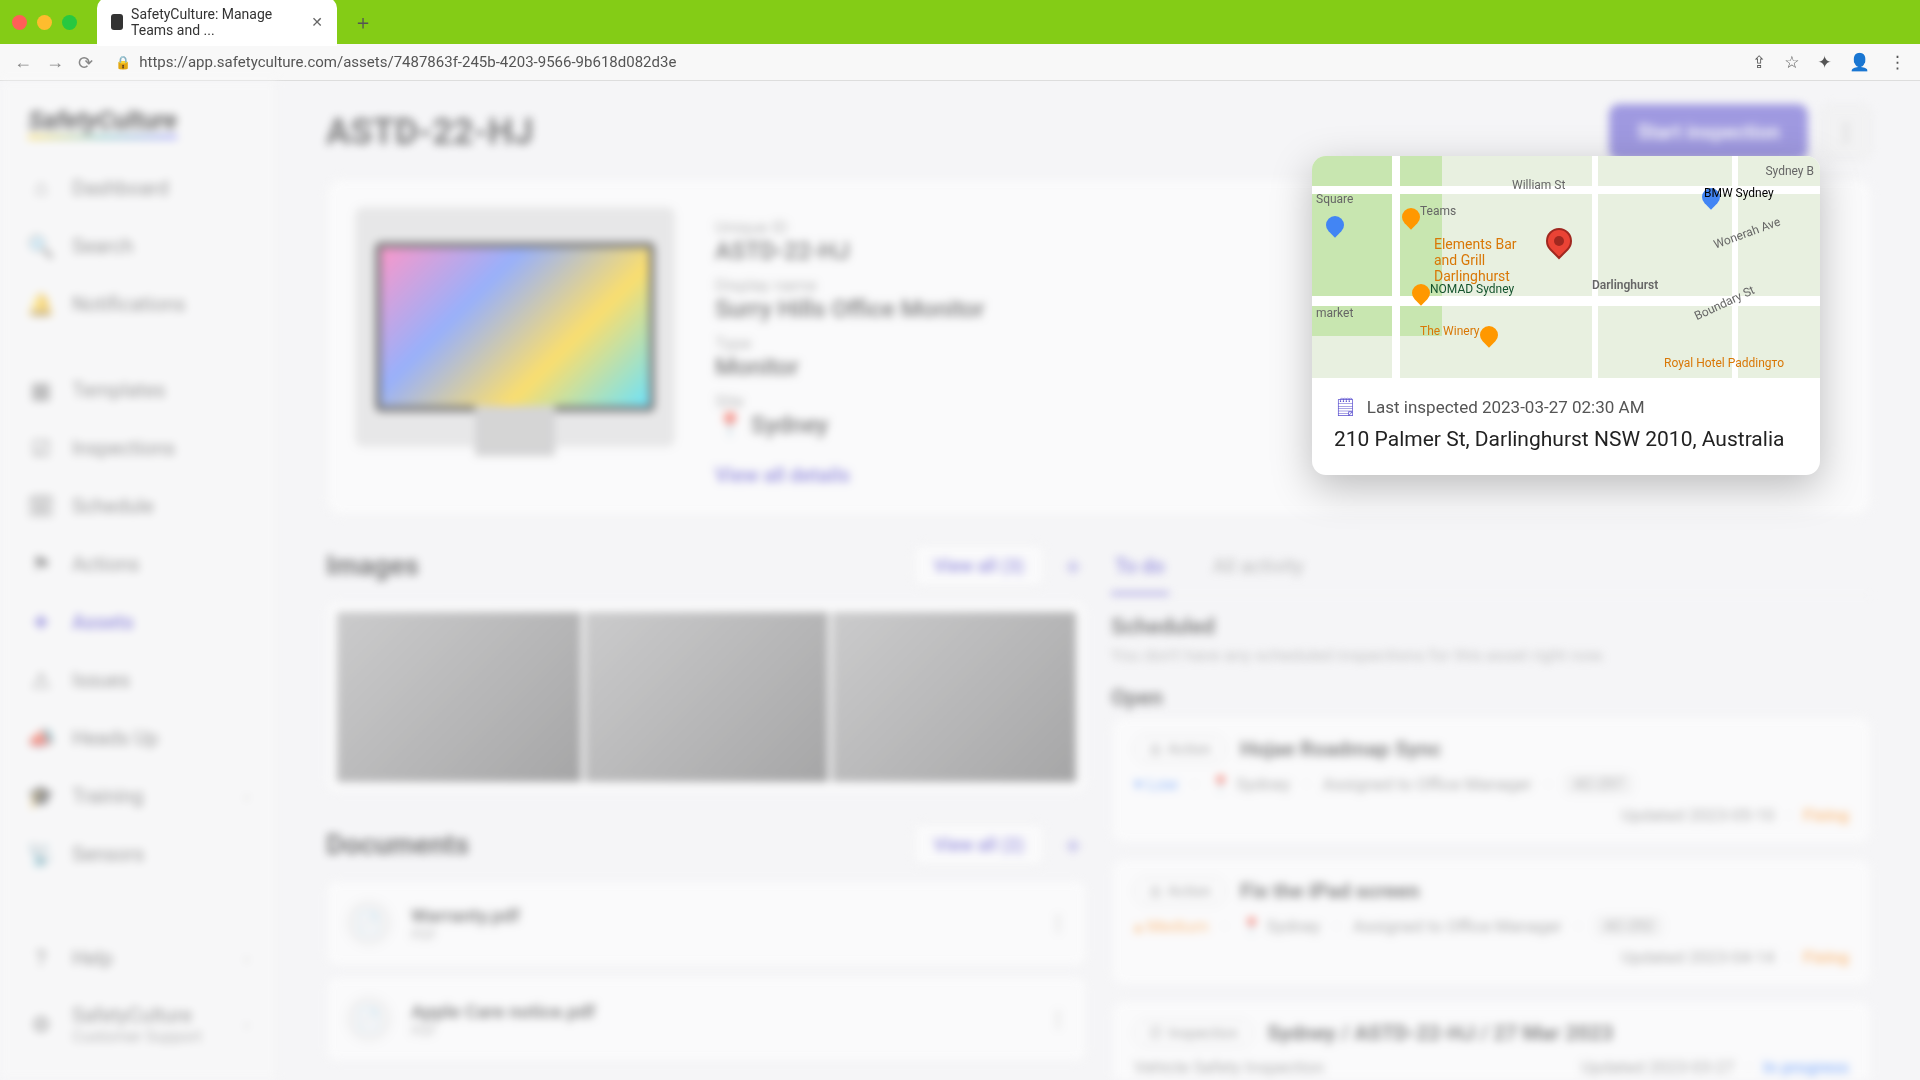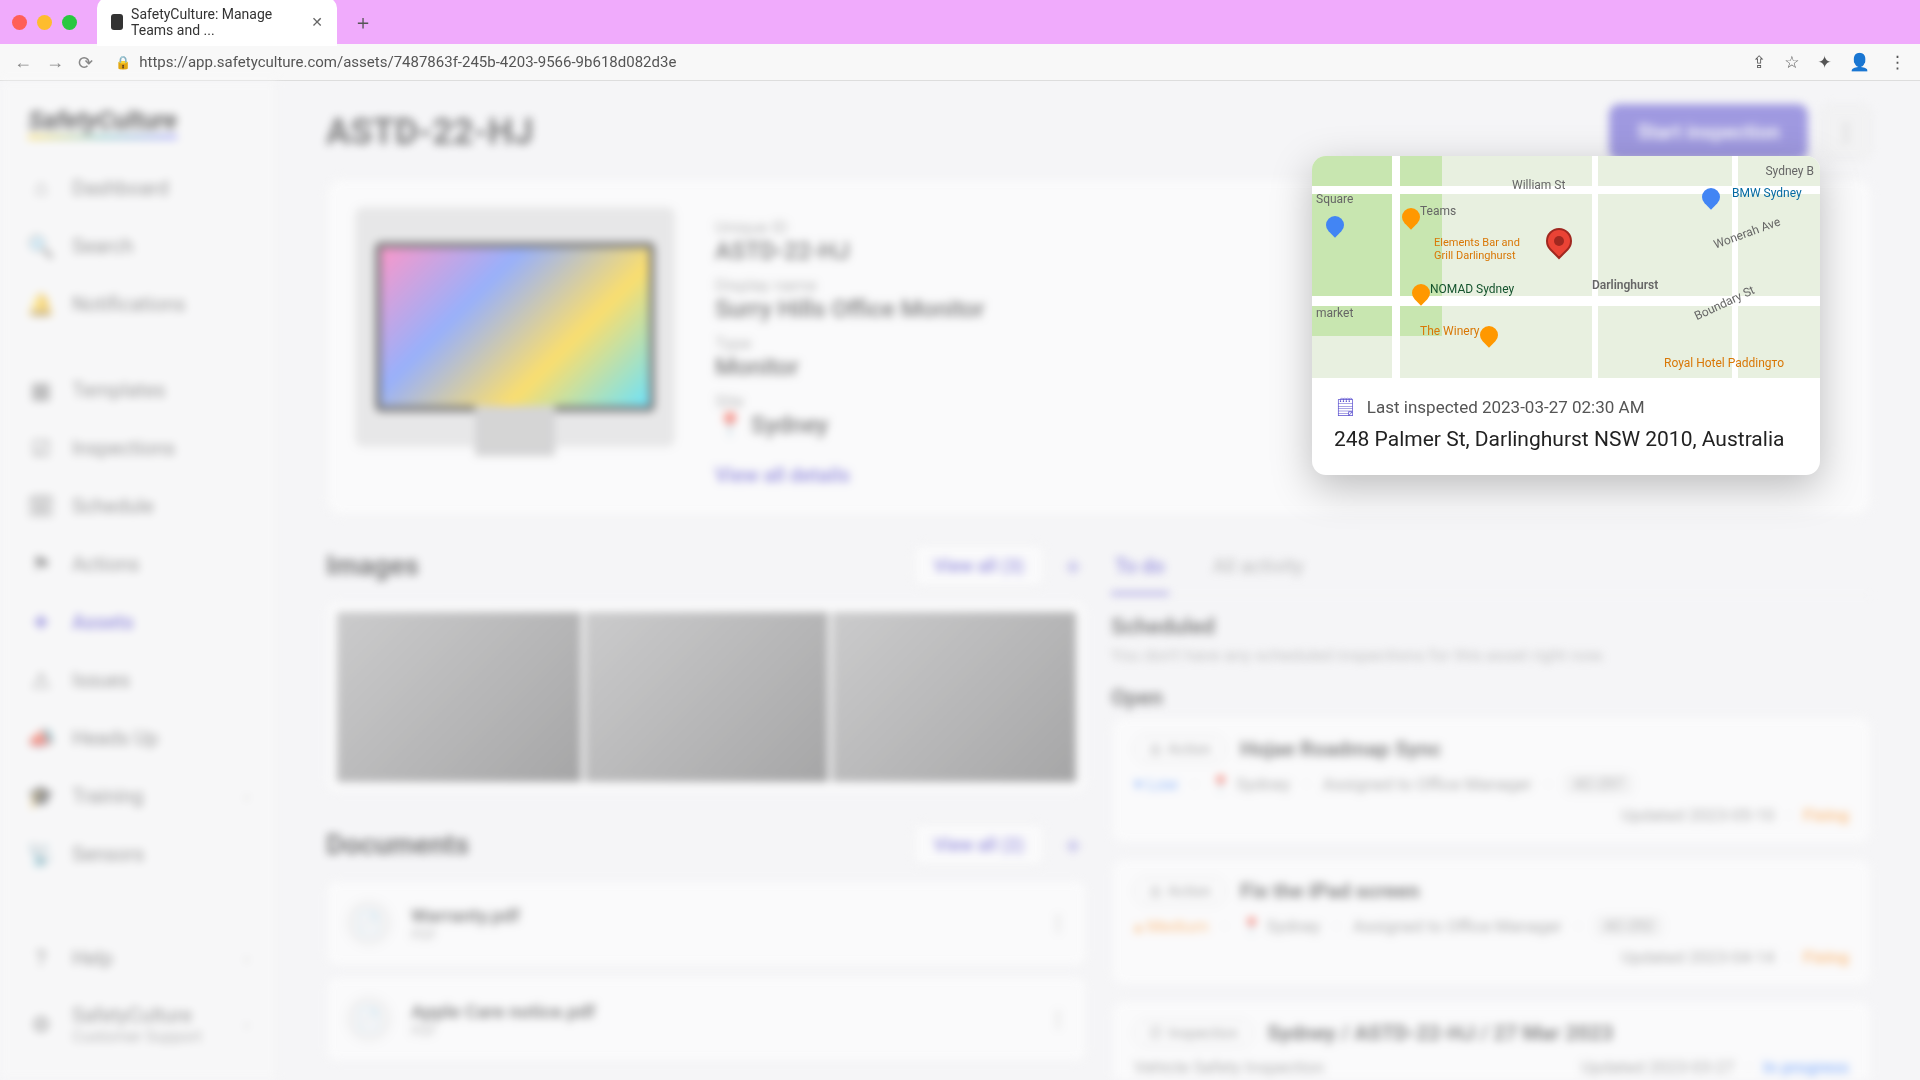--- a/index.html
+++ b/index.html
@@ -1,19 +1,19 @@
 <!DOCTYPE html>
 <html><head>
 <meta charset="utf-8">
 <style>
 * { margin: 0; padding: 0; box-sizing: border-box; font-family: -apple-system, BlinkMacSystemFont, "Segoe UI", Roboto, sans-serif; }
 body { width: 1920px; height: 1080px; overflow: hidden; background: #f5f5f7; }
 
 
-.browser-chrome { background: #f0abfc; border-bottom: 1px solid #ddd; }
+.browser-chrome { background: #84cc16; border-bottom: 1px solid #ddd; }
 .tab-bar { height: 44px; display: flex; align-items: center; padding: 0 12px; gap: 8px; }
 .traffic-lights { display: flex; gap: 10px; margin-right: 12px; }
 .tl { width: 15px; height: 15px; border-radius: 50%; }
 .tl.red { background: #ff5f57; }
 .tl.yellow { background: #febc2e; }
 .tl.green { background: #28c840; }
 .tab { background: #fff; border-radius: 10px 10px 0 0; padding: 8px 14px; display: flex; align-items: center; gap: 8px; font-size: 14px; color: #333; max-width: 240px; }
 .tab .favicon { width: 16px; height: 16px; background: #333; border-radius: 3px; }
 .tab .close { font-size: 14px; color: #666; cursor: pointer; }
 .new-tab { font-size: 20px; color: #555; padding: 0 8px; cursor: pointer; }
@@ -355,32 +355,32 @@
       <div class="road v2"></div>
       <div class="road v3"></div>
     <div class="poi" style="top:52px;left:90px"></div>
     <div class="poi" style="top:128px;left:100px"></div>
     <div class="poi" style="top:170px;left:168px"></div>
     <div class="poi blue" style="top:60px;left:14px"></div>
     <div class="poi blue" style="top:32px;left:390px"></div>
     <div class="pin"></div>
     <span class="lbl" style="top:22px;left:200px">William St</span>
     <span class="lbl" style="top:48px;left:108px">Teams</span>
-    <span class="lbl" style="top:80px;left:122px;color:#d97706;font-size:11px;max-width:100px;white-space:normal">Elements Bar and Grill Darlinghurst</span>
+    <span class="lbl" style="top:80px;left:122px;color:#d97706;font-size:14px;max-width:100px;white-space:normal">Elements Bar and Grill Darlinghurst</span>
     <span class="lbl" style="top:126px;left:118px;color:#14532d">NOMAD Sydney</span>
     <span class="lbl" style="top:122px;left:280px;font-weight:600">Darlinghurst</span>
     <span class="lbl" style="top:168px;left:108px;color:#d97706">The Winery</span>
     <span class="lbl" style="top:200px;left:352px;color:#d97706">Royal Hotel Paddingто</span>
-    <span class="lbl" style="top:30px;left:420px;color:#0369a1">BMW Sydney</span>
+    <span class="lbl" style="top:30px;left:392px;color:#000000">BMW Sydney</span>
     <span class="lbl" style="top:8px;right:6px">Sydney B</span>
     <span class="lbl" style="top:36px;left:4px">Square</span>
     <span class="lbl" style="top:150px;left:4px">market</span>
     <span class="lbl" style="top:140px;left:380px;transform:rotate(-25deg)">Boundary St</span>
     <span class="lbl" style="top:70px;left:400px;transform:rotate(-20deg)">Wonerah Ave</span>
   </div>
   <div class="pop-body">
     <div class="pop-meta">
       <span class="ic">🗒</span>
       <span>Last inspected 2023-03-27 02:30 AM</span>
     </div>
-    <div class="pop-addr">248 Palmer St, Darlinghurst NSW 2010, Australia</div>
+    <div class="pop-addr">210 Palmer St, Darlinghurst NSW 2010, Australia</div>
   </div>
 </div>
 
 </body></html>

